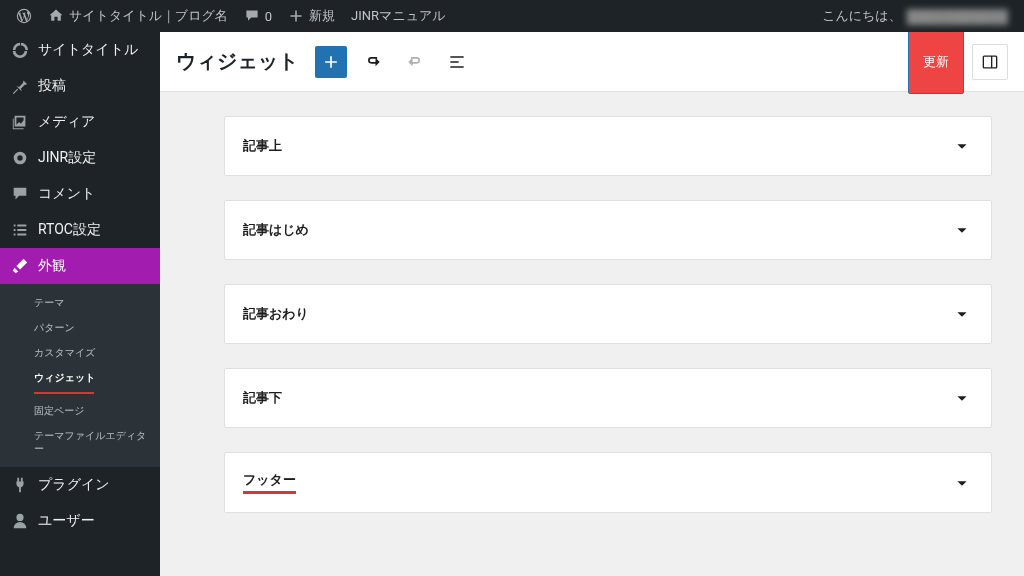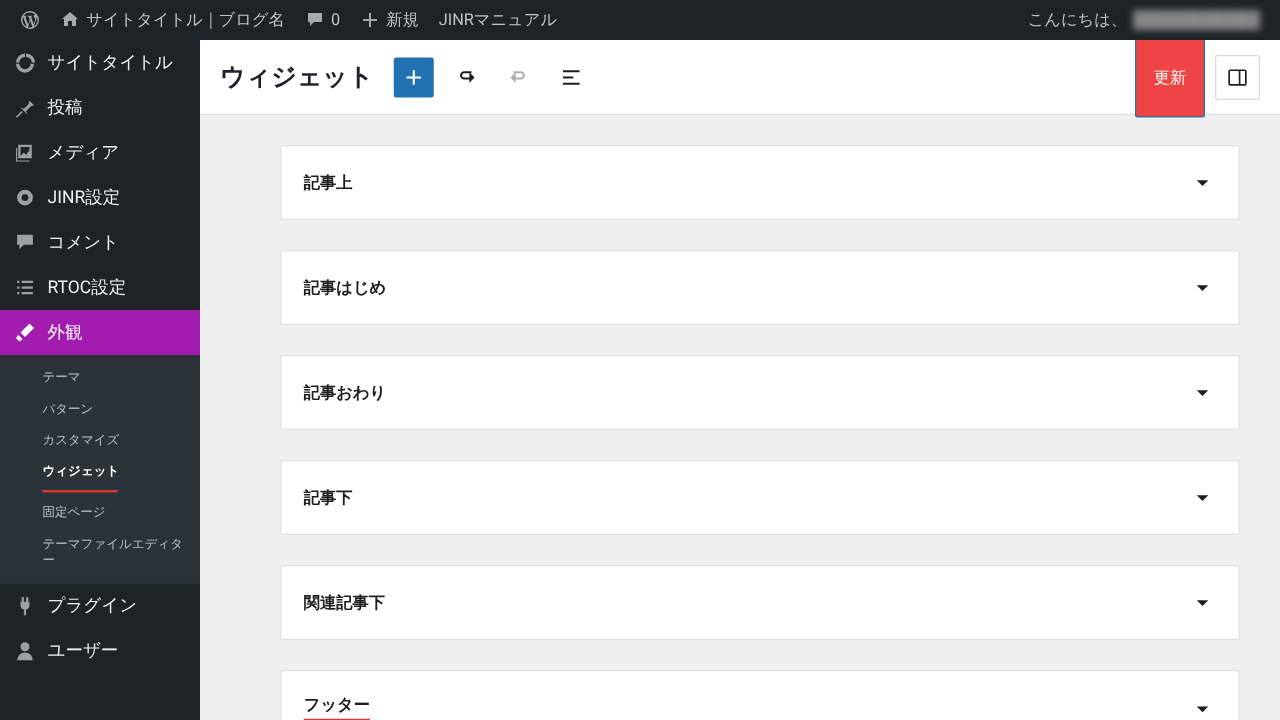--- a/index.html
+++ b/index.html
@@ -250,28 +250,20 @@
       </div>
       <div class="widget-area">
         <span class="wa-title">記事下</span>
         <span class="wa-chevron">
             <svg viewBox="0 0 24 24" width="22" height="22" fill="currentColor">
               <path d="M7 10l5 5 5-5z"></path>
             </svg>
           </span>
       </div>
       <div class="widget-area">
-        <span class="wa-title">関連記事下</span>
-        <span class="wa-chevron">
-            <svg viewBox="0 0 24 24" width="22" height="22" fill="currentColor">
-              <path d="M7 10l5 5 5-5z"></path>
-            </svg>
-          </span>
-      </div>
-      <div class="widget-area">
         <span class="wa-title underlined">フッター</span>
         <span class="wa-chevron">
             <svg viewBox="0 0 24 24" width="22" height="22" fill="currentColor">
               <path d="M7 10l5 5 5-5z"></path>
             </svg>
           </span>
       </div>
 
     </div>
   </div>

